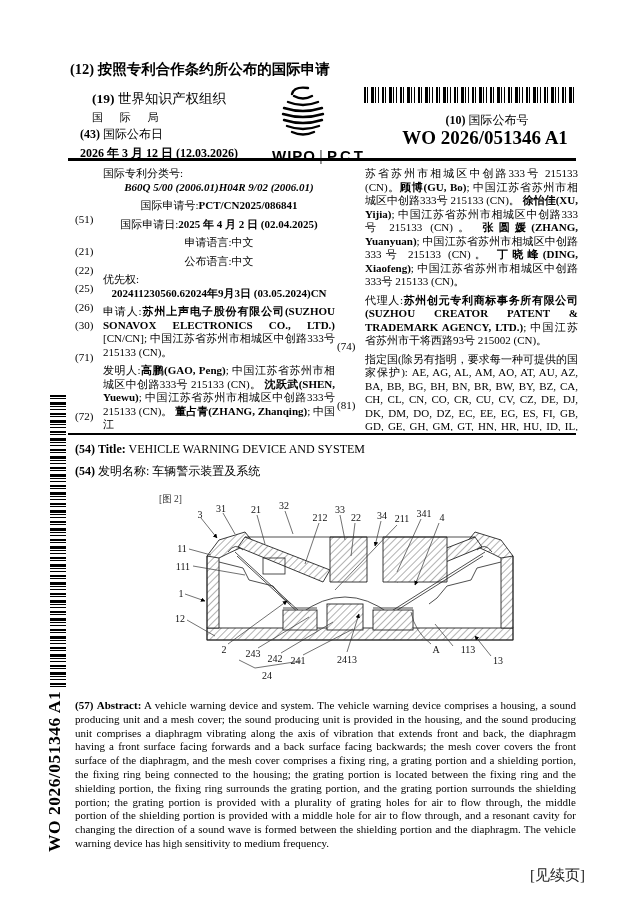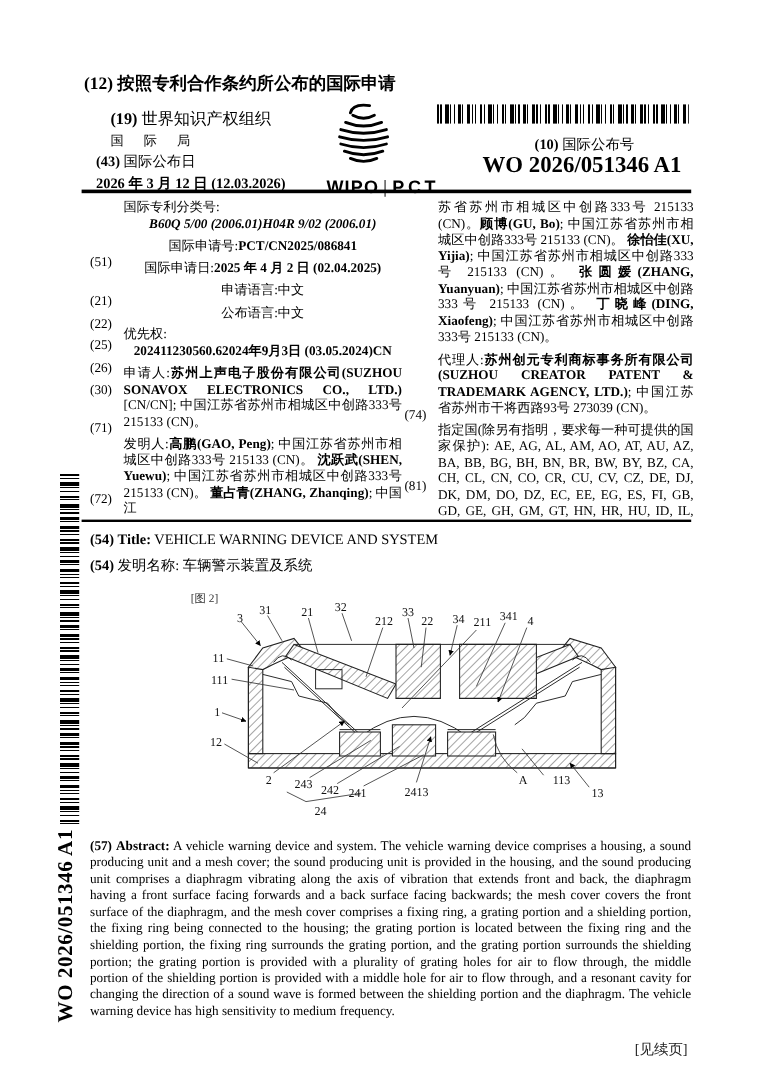--- a/index.html
+++ b/index.html
@@ -55,21 +55,21 @@
   
   .abstract { position:absolute; left:75px; top:699px; width:501px;
     font-size:11px; line-height:13.8px; text-align:justify; }
   
   .barcode-left { position:absolute; left:50px; top:395px; width:16px; height:295px;
     background:repeating-linear-gradient(180deg,#000 0 2px,#fff 2px 3px,#000 3px 4px,#fff 4px 7px,
       #000 7px 10px,#fff 10px 11px,#000 11px 12px,#fff 12px 14px,#000 14px 15px,#fff 15px 18px); }
   .sidebar-pubnum { position:absolute; left:44px; top:852px; width:160px;
     transform:rotate(-90deg); transform-origin:left top;
     font-size:17.5px; font-weight:bold; white-space:nowrap; letter-spacing:0.5px; }
-  .continued { position:absolute; left:72px; top:866px; width:501px; text-align:right; font-size:12px; color:#222; }
+  .continued { position:absolute; left:84px; top:866px; width:501px; text-align:right; font-size:15px; color:#222; }
 </style>
 </head>
 <body>
 
 <div class="page">
 
   <div class="pub-type">(12) 按照专利合作条约所公布的国际申请</div>
 
   <div class="org-block">
     <div class="org-line1"><span class="num-b">(19)</span> <span>世界知识产权组织</span></div>
@@ -156,21 +156,21 @@
     <div class="bitem">
       <span class="fnum">(72)</span><span>发明人:</span><span class="b">高鹏(GAO, Peng)</span><span>; 中国江苏省苏州市相城区中创路333号 215133 (CN)。 </span><span class="b">沈跃武(SHEN, Yuewu)</span><span>; 中国江苏省苏州市相城区中创路333号 215133 (CN)。 </span><span class="b">董占青(ZHANG, Zhanqing)</span><span>; 中国江</span>
     </div>
   </div>
 
   <div class="biblio col-right">
     <div class="cont">
       <span>苏省苏州市相城区中创路333号 215133 (CN)。</span><span class="b">顾博(GU, Bo)</span><span>; 中国江苏省苏州市相城区中创路333号 215133 (CN)。 </span><span class="b">徐怡佳(XU, Yijia)</span><span>; 中国江苏省苏州市相城区中创路333号 215133 (CN)。 </span><span class="b">张圆媛(ZHANG, Yuanyuan)</span><span>; 中国江苏省苏州市相城区中创路333号 215133 (CN)。 </span><span class="b">丁晓峰(DING, Xiaofeng)</span><span>; 中国江苏省苏州市相城区中创路333号 215133 (CN)。</span>
     </div>
     <div class="bitem">
-      <span class="fnum">(74)</span><span>代理人:</span><span class="b">苏州创元专利商标事务所有限公司(SUZHOU CREATOR PATENT &amp; TRADEMARK AGENCY, LTD.)</span><span>; 中国江苏省苏州市干将西路93号 273039 (CN)。</span>
+      <span class="fnum">(74)</span><span>代理人:</span><span class="b">苏州创元专利商标事务所有限公司(SUZHOU CREATOR PATENT &amp; TRADEMARK AGENCY, LTD.)</span><span>; 中国江苏省苏州市干将西路93号 215002 (CN)。</span>
     </div>
     <div class="bitem">
       <span class="fnum">(81)</span><span>指定国(除另有指明，要求每一种可提供的国家保护): </span><span>AE, AG, AL, AM, AO, AT, AU, AZ, BA, BB, BG, BH, BN, BR, BW, BY, BZ, CA, CH, CL, CN, CO, CR, CU, CV, CZ, DE, DJ, DK, DM, DO, DZ, EC, EE, EG, ES, FI, GB, GD, GE, GH, GM, GT, HN, HR, HU, ID, IL, IN, IQ, IR, IS, IT, JM, JO, JP, KE, KG, KH, KN, KP, KR, KW, KZ,</span>
     </div>
   </div>
 
   <div class="rule2"></div>
 
   <div class="title-block">
     <div class="title-line"><span class="b">(54)</span> <span class="b">Title:</span> <span>VEHICLE WARNING DEVICE AND SYSTEM</span></div>

